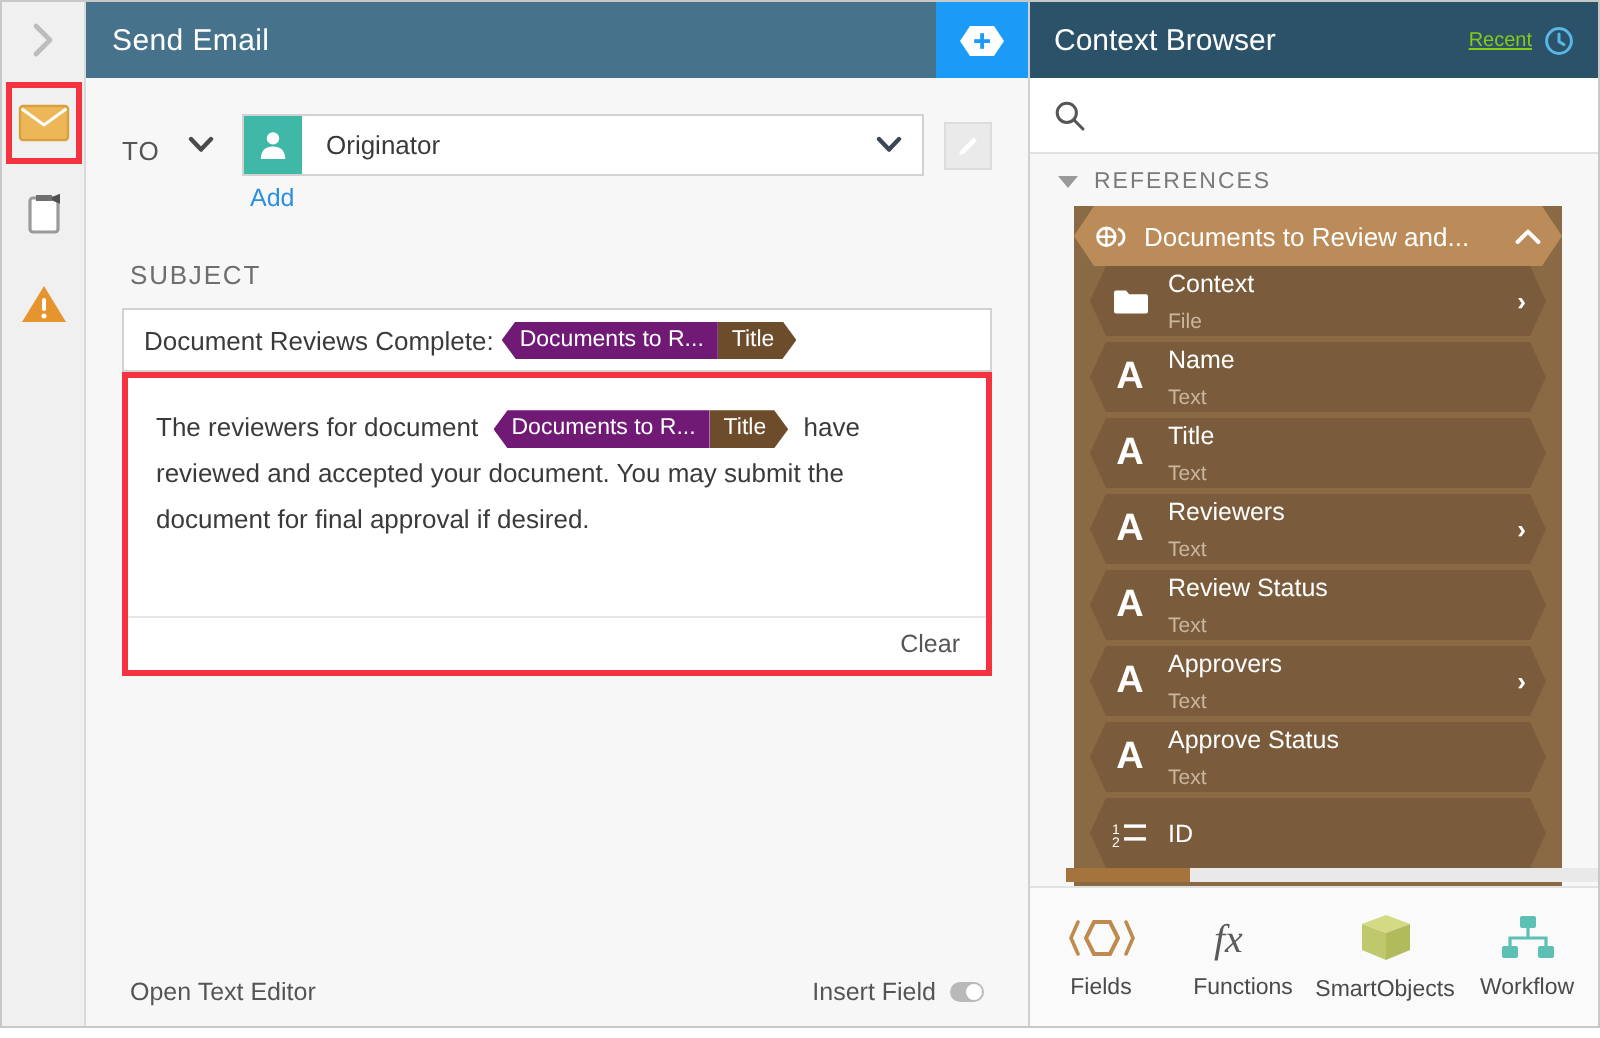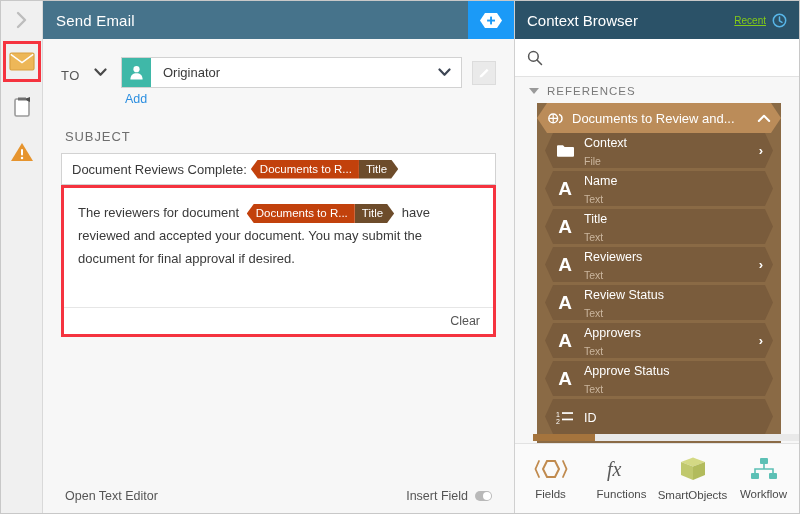--- a/index.html
+++ b/index.html
@@ -108,21 +108,21 @@
     font-size: 13px; color: #3a3a3a;
   }
 
   
   .token {
     display: inline-flex; align-items: stretch; height: 19px;
     margin: 0 4px; vertical-align: middle; position: relative;
     font-size: 11.5px; color: #ffffff; line-height: 19px;
   }
   .token .tok-a {
-    background: #c2410c; padding: 0 7px 0 9px;
+    background: #701a75; padding: 0 7px 0 9px;
     clip-path: polygon(7px 0, 100% 0, 100% 100%, 7px 100%, 0 50%);
     white-space: nowrap;
   }
   .token .tok-b {
     background: #6d4c2b; padding: 0 11px 0 7px;
     clip-path: polygon(0 0, calc(100% - 7px) 0, 100% 50%, calc(100% - 7px) 100%, 0 100%);
     white-space: nowrap;
   }
 
   

